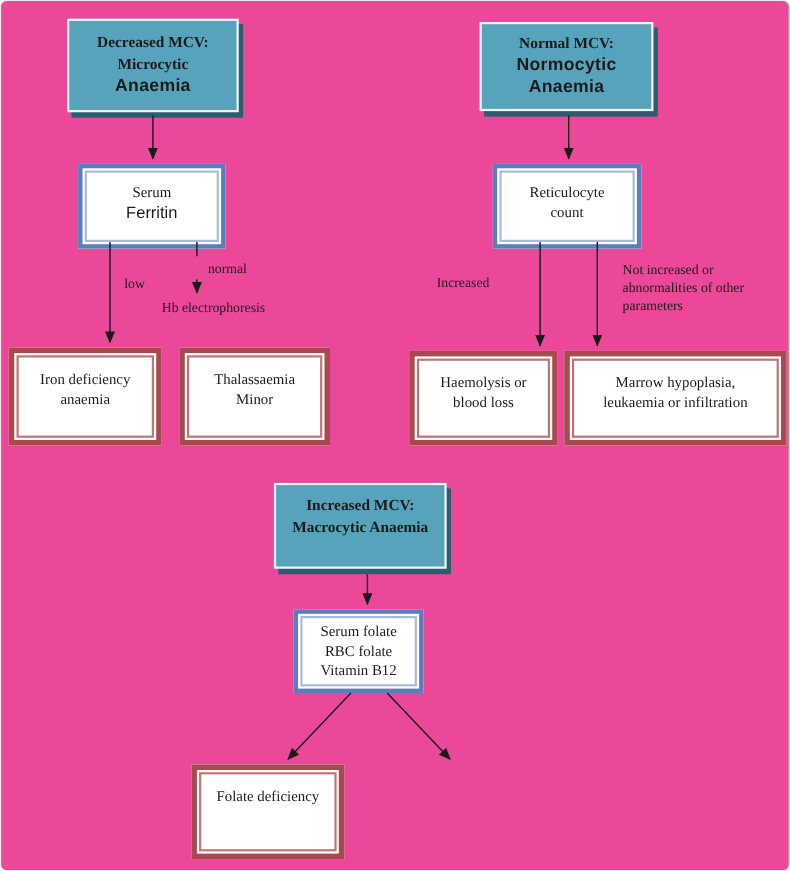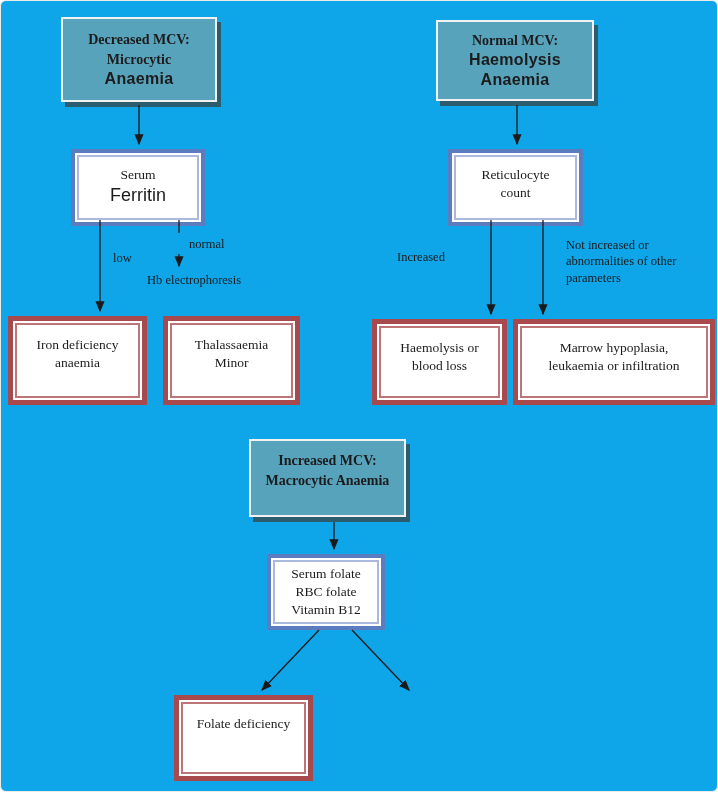--- a/index.html
+++ b/index.html
@@ -1,18 +1,18 @@
 <!DOCTYPE html>
 <html><head>
 <meta charset="utf-8">
 <style>
   html,body{margin:0;padding:0;background:#fff;}
   .page{
     position:relative;width:716px;height:790px;margin:0 auto;
-    background:#0ea5e9;border:1px solid #ececec;border-radius:6px;
+    background:#ec4899;border:1px solid #ececec;border-radius:6px;
     font-family:"Liberation Serif","DejaVu Serif",serif;color:#1b1b1b;
     overflow:hidden;
   }
   
   .teal-box{
     position:absolute;box-sizing:border-box;
     background:#58a3bc;border:2px solid #f2f2f2;
     box-shadow:4px 5px 0 #2b5d6e;
     display:flex;flex-direction:column;align-items:center;justify-content:center;
     text-align:center;
@@ -29,21 +29,21 @@
   }
   .blue-inner{
     box-sizing:border-box;width:100%;height:100%;
     border:2px solid #aab8dd;
     display:flex;flex-direction:column;align-items:center;justify-content:flex-start;
     padding-top:9px;text-align:center;
   }
   .blue-inner.tight{padding-top:3px;}
   .b-serif{font-size:13.5px;line-height:1.35;white-space:pre-line;}
   .b-sans{font-family:"Liberation Sans","DejaVu Sans",sans-serif;
-    font-size:18px;line-height:1.3;white-space:pre-line;}
+    font-size:15px;line-height:1.3;white-space:pre-line;}
   
   .red-box{
     position:absolute;box-sizing:border-box;background:#ffffff;
     border:5px solid #a84a4d;padding:2px;
   }
   .red-inner{
     box-sizing:border-box;width:100%;height:100%;
     border:2px solid #bd7577;
     display:flex;flex-direction:column;align-items:center;justify-content:flex-start;
     padding-top:11px;text-align:center;
@@ -87,21 +87,21 @@
   </div>
   <div class="red-box" style="left:162px;top:315px;width:137px;height:89px;">
     <div class="red-inner">
       <div class="r-serif">Thalassaemia
 Minor</div>
     </div>
   </div>
 
   <div class="teal-box" style="left:435px;top:19px;width:158px;height:81px;">
     <div class="t-serif">Normal MCV:</div>
-    <div class="t-sans">Haemolysis
+    <div class="t-sans">Normocytic
 Anaemia</div>
   </div>
 
   <div class="blue-box" style="left:447px;top:148px;width:135px;height:77px;">
     <div class="blue-inner">
       <div class="b-serif">Reticulocyte
 count</div>
     </div>
   </div>
 

